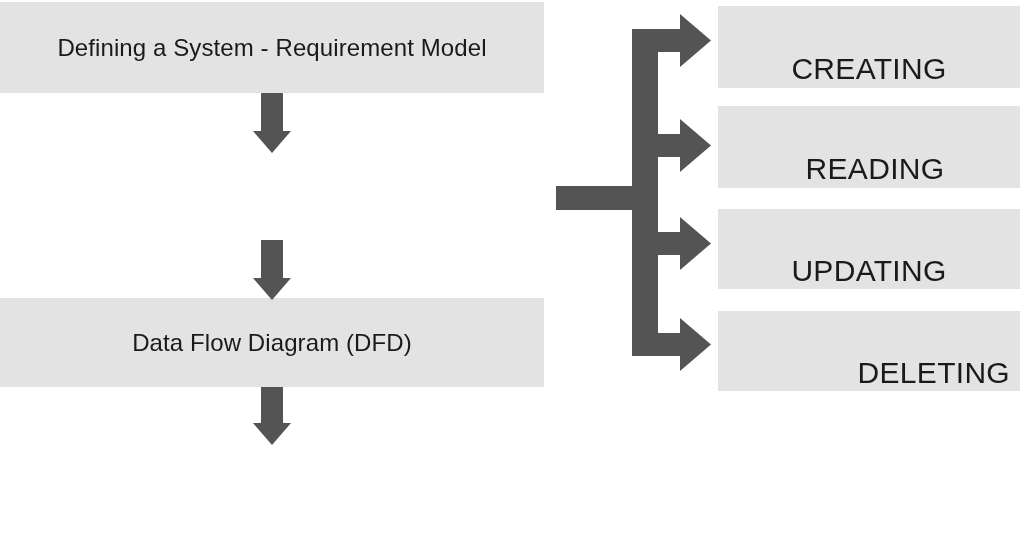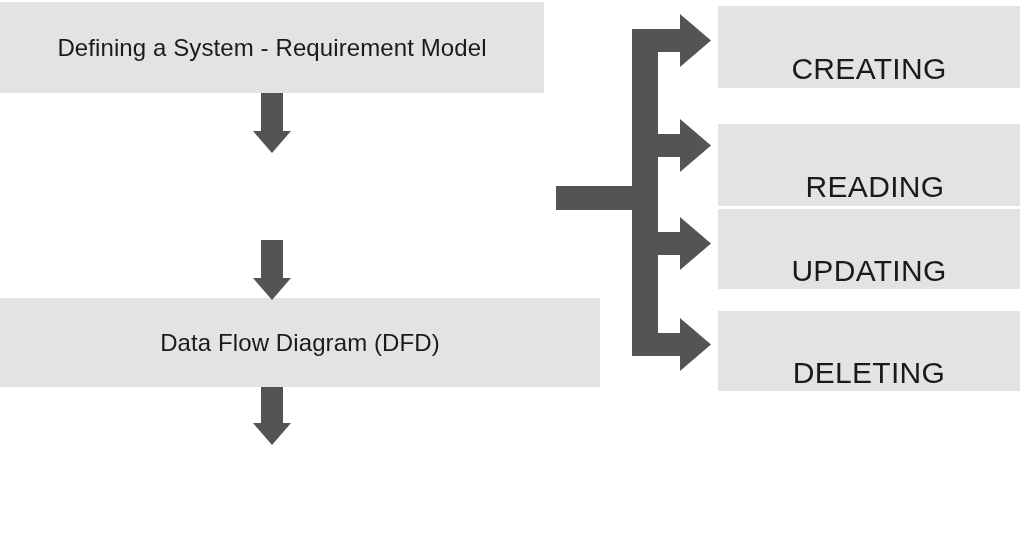--- a/index.html
+++ b/index.html
@@ -90,21 +90,21 @@
 </head>
 <body>
 
 <div id="canvas">
 
   <div class="box left-box" style="left:0px; top:2px; width:544px; height:91px;">
     <span class="box-label">Defining a System - Requirement Model</span>
   </div>
 
 
-  <div class="box left-box" style="left:0px; top:298px; width:600px; height:89px;">
+  <div class="box left-box" style="left:0px; top:298px; width:544px; height:89px;">
     <span class="box-label">Data Flow Diagram (DFD)</span>
   </div>
 
 
   <div class="down-arrow" style="left:252px; top:93px; width:40px; height:60px;">
     <div class="shaft" style="width:22px; height:40px;"></div>
     <div class="head"></div>
   </div>
 
   <div class="down-arrow" style="left:252px; top:240px; width:40px; height:60px;">
@@ -141,25 +141,25 @@
     <g>
       <rect x="652" y="333" width="42" height="23" fill="#545454"></rect>
       <polygon points="680,318 711,344.5 680,371" fill="#545454"></polygon>
     </g>
   </svg>
 
   <div class="box right-box" style="left:718px; top:6px; width:302px; height:82px;">
     <span class="box-label">CREATING</span>
   </div>
 
-  <div class="box right-box" style="left:718px; top:124px; width:302px; height:82px;padding-left:12px;">
+  <div class="box right-box" style="left:718px; top:106px; width:302px; height:82px;padding-left:12px;">
     <span class="box-label">READING</span>
   </div>
 
   <div class="box right-box" style="left:718px; top:209px; width:302px; height:80px;">
     <span class="box-label">UPDATING</span>
   </div>
 
-  <div class="box right-box" style="left:718px; top:311px; width:302px; height:80px;">
+  <div class="box right-box" style="left:718px; top:311px; width:302px; height:80px;justify-content:flex-end;">
     <span class="box-label">DELETING</span>
   </div>
 
 </div>
 
 </body></html>

